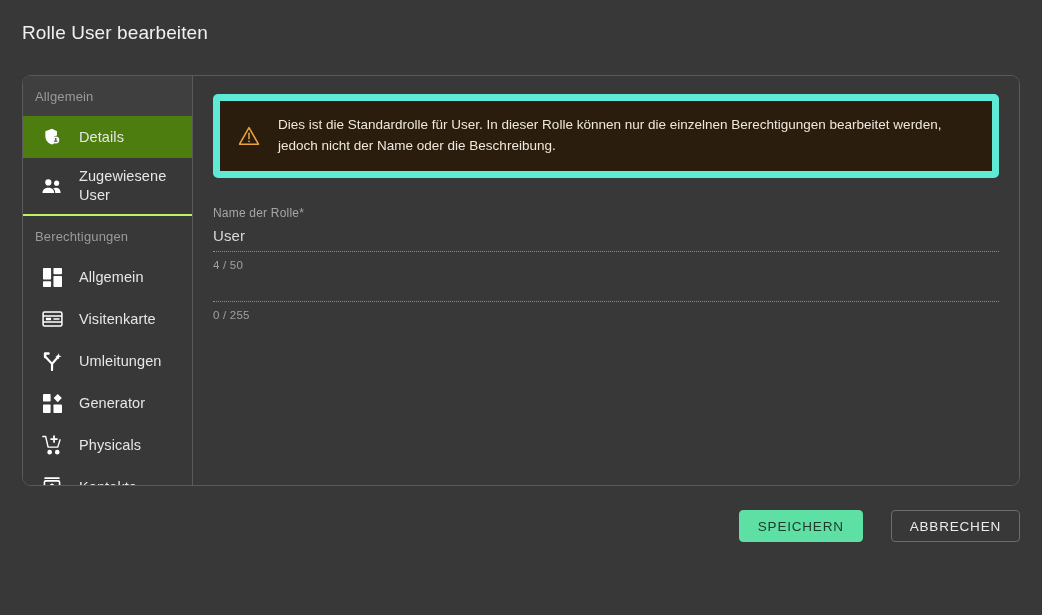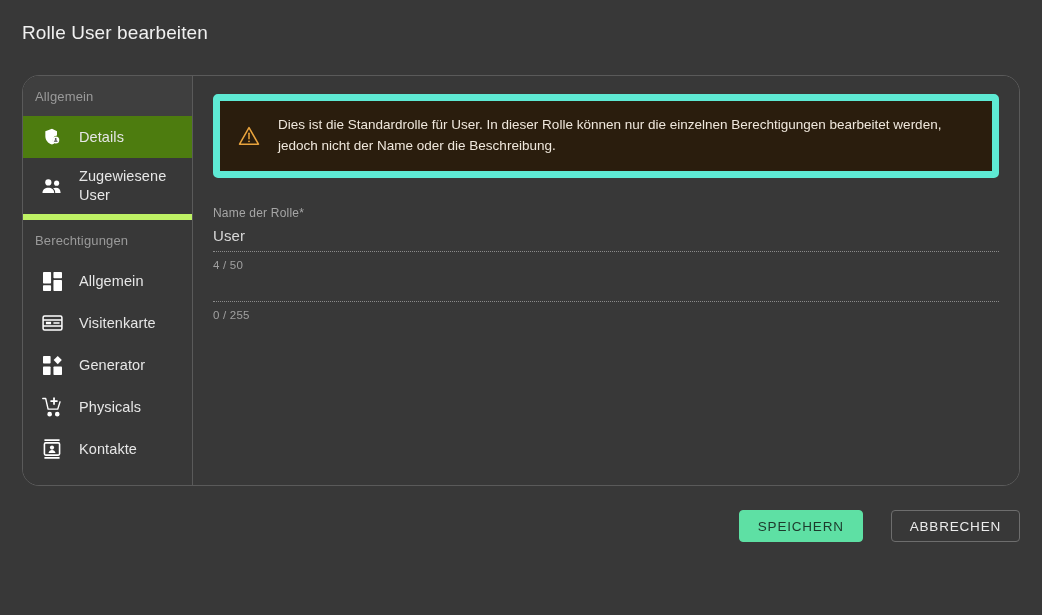--- a/index.html
+++ b/index.html
@@ -50,39 +50,39 @@
     letter-spacing: 0.1px;
     padding: 6px 0 0 0;
     height: 40px;
   }
 
   .panel {
     margin-top: 24px;
     width: 998px;
     height: 476px;
     border: 1px solid #5a5a5a;
-    border-radius: 17px;
+    border-radius: 9px;
     display: flex;
     overflow: hidden;
     background: #383838;
   }
 
   
   .sidebar {
     width: 170px;
     flex: 0 0 170px;
     border-right: 1px solid #5a5a5a;
     display: flex;
     flex-direction: column;
     background: #383838;
   }
 
   .side-group { display: flex; flex-direction: column; }
 
-  .side-group + .side-group { border-top: 6px solid #bef264; justify-content: center; }
+  .side-group + .side-group { border-top: 2px solid #bef264; justify-content: center; }
 
   .group-label {
     font-size: 13px;
     color: #9a9a9a;
     padding: 13px 0 12px 12px;
     letter-spacing: 0.15px;
     background: #3f3f3f;
   }
   .group-label.plain { background: #383838; }
 
@@ -268,20 +268,31 @@
               <rect x="1" y="1" width="20" height="15" rx="1.6"></rect>
               <line x1="1" y1="5.4" x2="21" y2="5.4"></line>
               <line x1="1" y1="11.6" x2="21" y2="11.6"></line>
               <rect x="4" y="7.2" width="5.5" height="2.6" fill="currentColor" stroke="none"></rect>
               <line x1="12" y1="8.5" x2="18.5" y2="8.5"></line>
             </svg>
           </span>
           <span class="side-label">Visitenkarte</span>
         </div>
 
+        <div class="side-item">
+          <span class="side-icon">
+            <svg width="19" height="19" viewBox="0 0 20 20" fill="none" stroke="currentColor" stroke-width="2.3" stroke-linecap="round" stroke-linejoin="round">
+              <path d="M9.5 19v-6.5L3 5.5"></path>
+              <path d="M9.5 12.5L15.5 5.5"></path>
+              <path d="M2.2 5.2V1.6h3.6" stroke-width="2.6"></path>
+              <path d="M16.2 1.2l.9 2.4 2.4.9-2.4.9-.9 2.4-.9-2.4-2.4-.9 2.4-.9z" fill="currentColor" stroke="none"></path>
+            </svg>
+          </span>
+          <span class="side-label">Umleitungen</span>
+        </div>
 
         <div class="side-item">
           <span class="side-icon">
             <svg width="19" height="19" viewBox="0 0 20 20" fill="currentColor">
               <rect x="0" y="0" width="8" height="8" rx="0.8"></rect>
               <rect x="0" y="11" width="8" height="9" rx="0.8"></rect>
               <rect x="11" y="11" width="9" height="9" rx="0.8"></rect>
               <path d="M15.5 0l4.3 4.3-4.3 4.3-4.3-4.3z"></path>
             </svg>
           </span>

